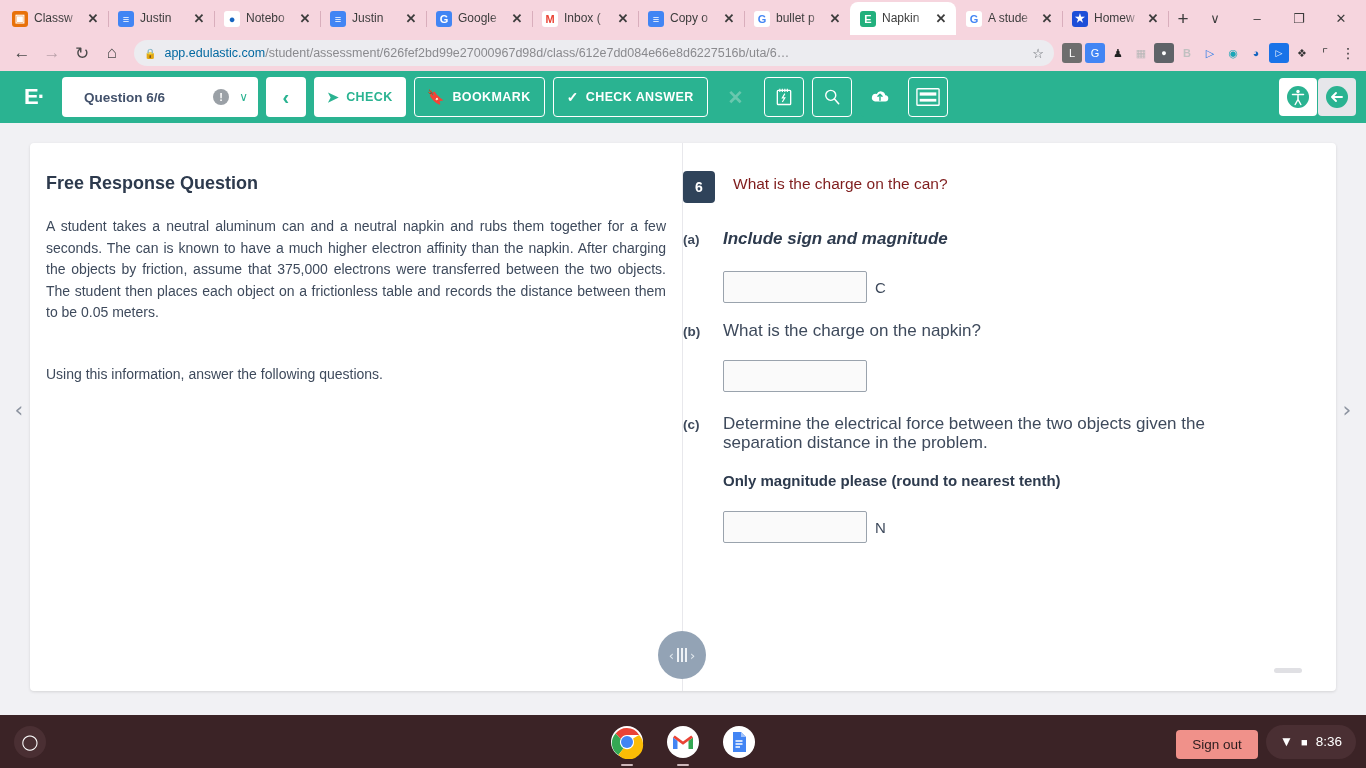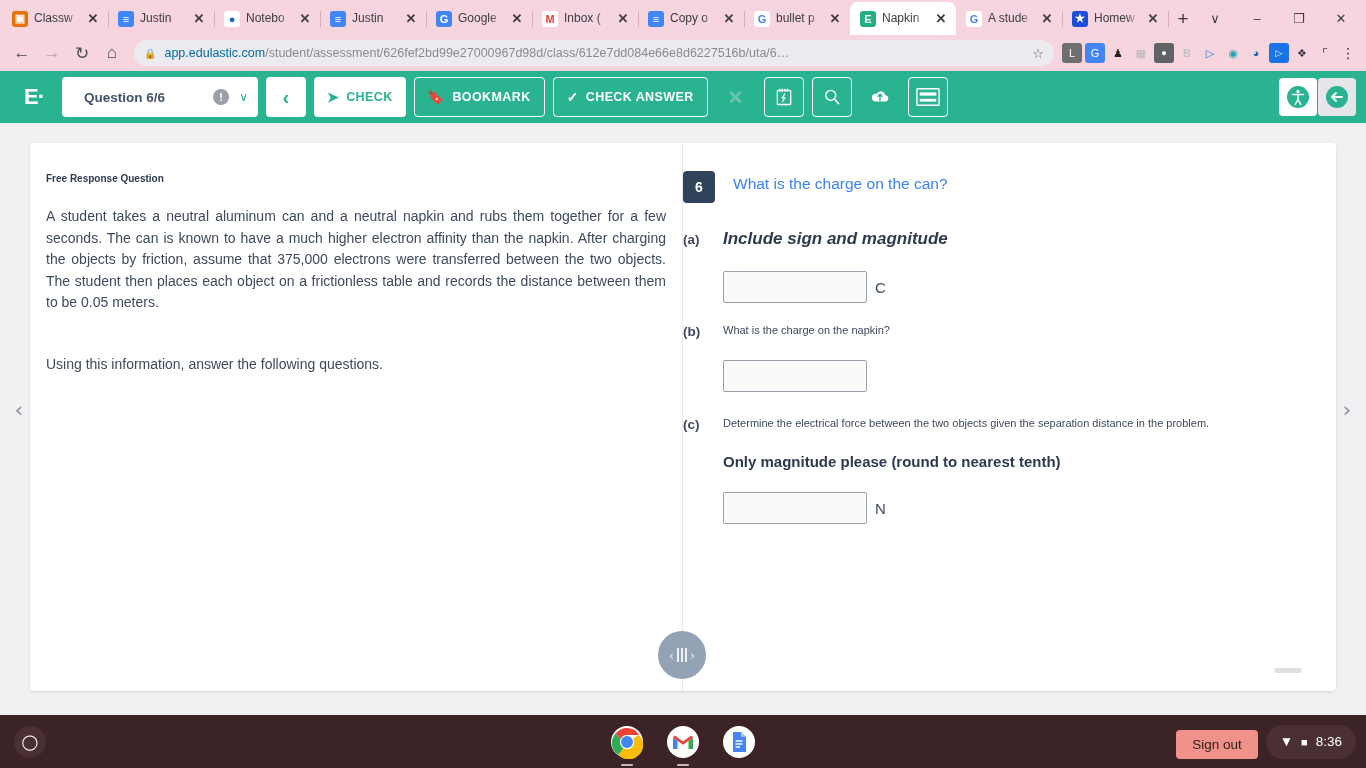--- a/index.html
+++ b/index.html
@@ -131,41 +131,41 @@
   .card {
     position:absolute; left:30px; top:20px; width:1306px; height:548px;
     background:#fff; border-radius:4px;
     box-shadow: 0 1px 3px rgba(0,0,0,.12);
     display:flex;
   }
   .leftpane { width:652px; padding:30px 16px 0 16px; position:relative; }
   .divider { width:1px; background:#e8e8ec; margin-top:0; }
   .rightpane { flex:1; padding:28px 40px 0 0; }
 
-  .lp-h1 { font-size:10px; font-weight:bold; color:#2d3a4d; margin-bottom:22px; }
+  .lp-h1 { font-size:18px; font-weight:bold; color:#2d3a4d; margin-bottom:22px; }
   .lp-h2 { font-size:13.5px; font-weight:bold; color:#2d3a4d; margin-bottom:20px; }
   .lp-body {
     font-size:14px; line-height:21.5px; color:#3e4a5c;
     text-align: justify; margin-bottom:42px;
   }
   .lp-foot { font-size:14px; color:#3e4a5c; }
 
   .qhead { display:flex; align-items:flex-start; gap:18px; margin-bottom:26px; }
   .qnum {
     width:32px;height:32px;border-radius:4px;background:#2f435a;color:#fff;
     font-size:14px;font-weight:bold;display:flex;align-items:center;justify-content:center;
     flex:0 0 32px;
   }
-  .qhead .qtext { font-size:15.5px; color:#3b82f6; padding-top:4px; }
+  .qhead .qtext { font-size:15.5px; color:#7f1d1d; padding-top:4px; }
 
   .part { display:flex; gap:12px; margin-bottom:8px; }
   .plabel { width:28px; flex:0 0 28px; text-align:left; font-size:13.5px;
             font-weight:bold; color:#3e4a5c; padding-top:3px; }
   .pbody { flex:1; }
-  .ptext { font-size:11px; color:#3e4a5c; line-height:19px; }
+  .ptext { font-size:17px; color:#3e4a5c; line-height:19px; }
   .pital { font-size:17px; color:#2d3a4d; font-weight:bold; font-style:italic; }
   .pbold { font-size:15px; color:#2d3a4d; font-weight:bold; }
   .answerrow { display:flex; align-items:center; gap:8px; }
   .ansbox {
     width:144px;height:32px;background:#fafafa;border:1px solid #9aa3ad;
     border-radius:2px;
   }
   .ansunit { font-size:15px; color:#3e4a5c; }
 
   .sidearrow {

